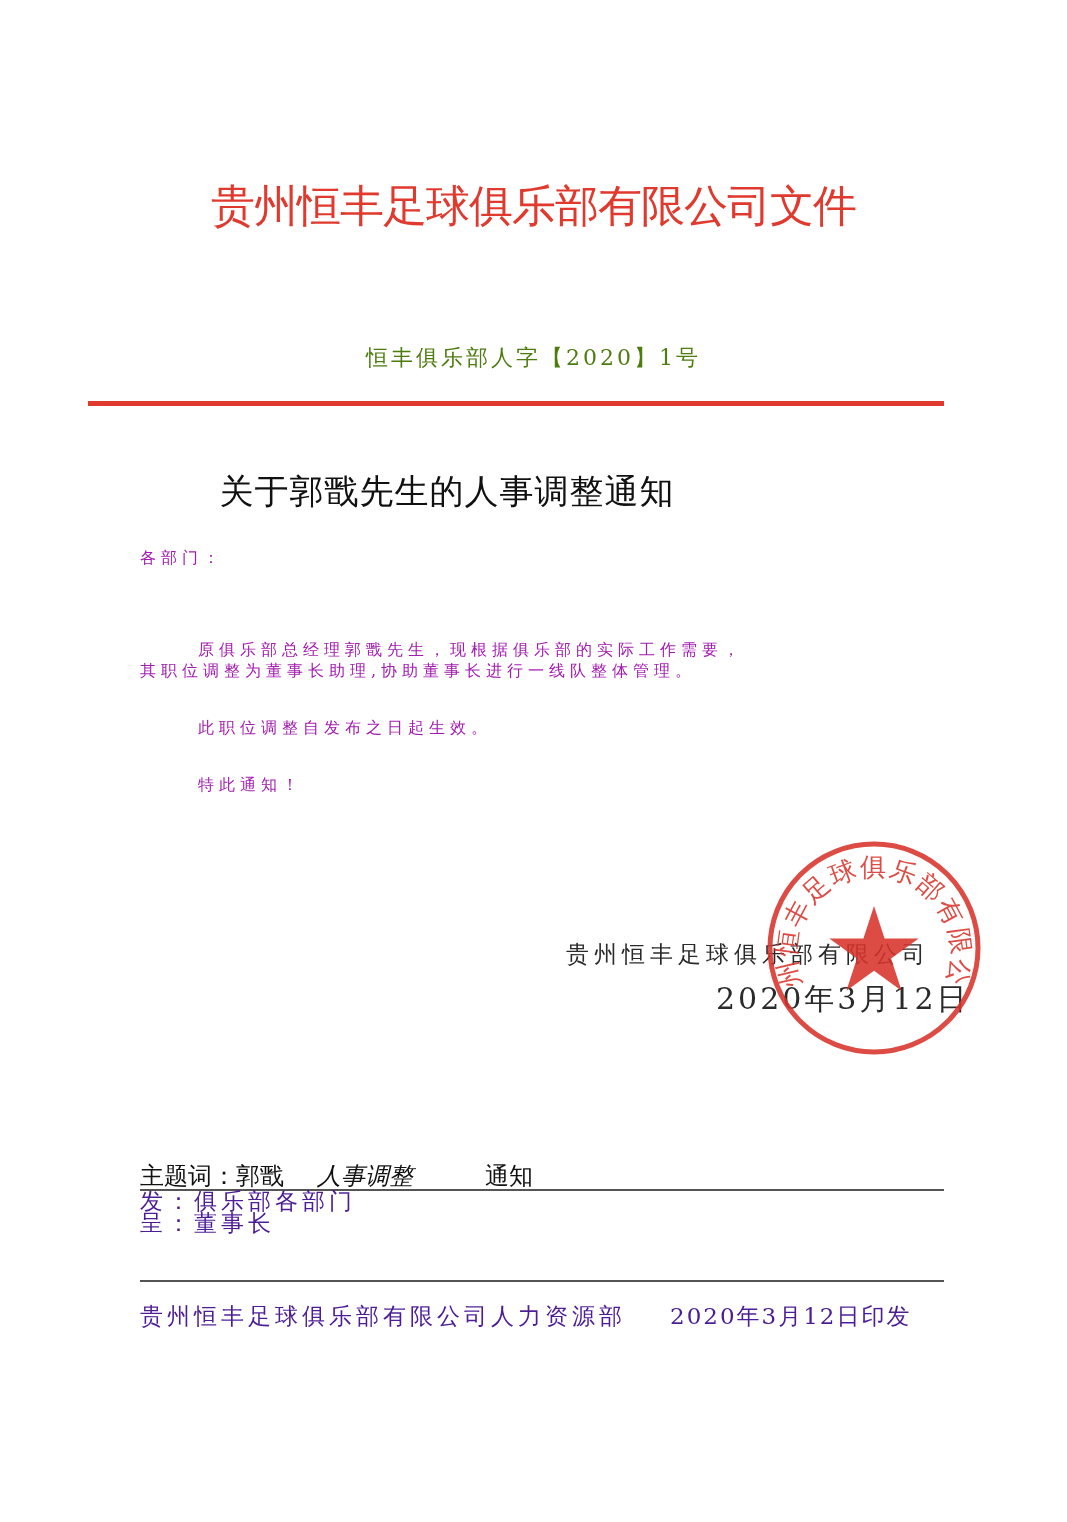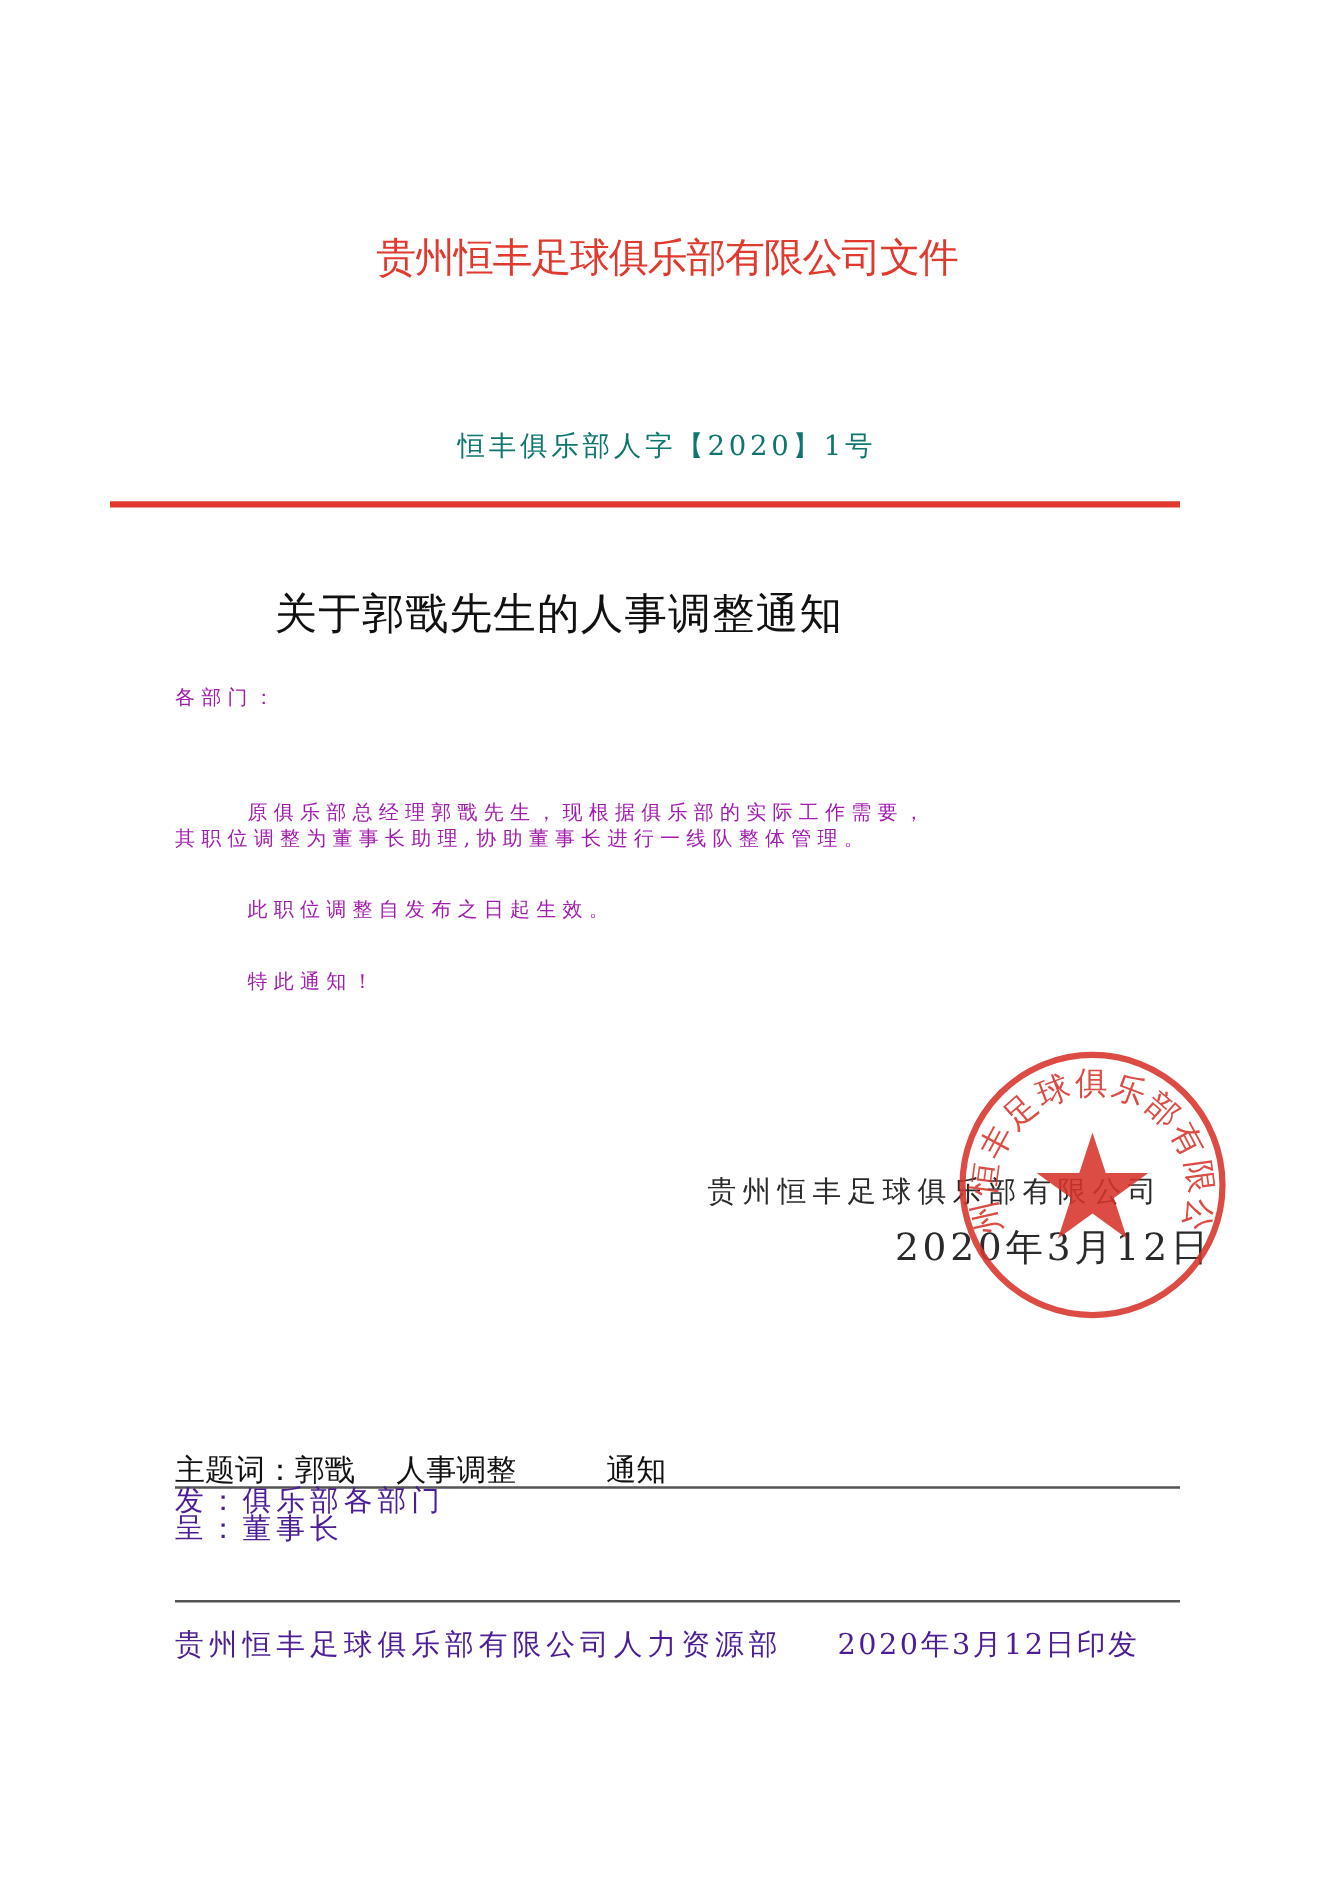--- a/index.html
+++ b/index.html
@@ -15,32 +15,32 @@
       font-family: "DejaVu Serif", "Liberation Serif", serif;
       color: #222222;
     }
     .abs { position: absolute; }
 
     
     .masthead {
       left: 0; width: 1067px; top: 176px;
       text-align: center;
       font-family: "DejaVu Sans", "Liberation Sans", sans-serif;
-      font-size: 32px;
+      font-size: 44px;
       letter-spacing: -1px;
       color: #e03a2f;
       line-height: 60px;
     }
 
     .doc-number {
       left: 0; width: 1067px; top: 340px;
       text-align: center;
       font-size: 22px;
       letter-spacing: 3px;
-      color: #0f766e;
+      color: #4d7c0f;
       line-height: 36px;
     }
 
     .red-rule {
       left: 88px; top: 401px;
       width: 856px; height: 5px;
       background: #e03a2f;
     }
 
     .notice-title {
@@ -86,21 +86,21 @@
     
     .keywords {
       left: 140px; top: 1159px;
       font-family: "DejaVu Sans", "Liberation Sans", sans-serif;
       font-size: 24px; line-height: 34px; color: #111111;
       white-space: nowrap;
     }
     .keywords .kw { display: inline-block; }
     .keywords .kw-label { margin-right: 0; }
     .keywords .kw1 { margin-right: 33px; }
-    .keywords .kw2 { margin-right: 72px; }
+    .keywords .kw2 { margin-right: 72px; font-style: italic; }
 
     .rule-gray {
       left: 140px; width: 804px; height: 2px;
       background: #555555;
     }
     .rule-1 { top: 1189px; }
     .rule-2 { top: 1280px; }
 
     .footer-line {
       font-size: 23px; letter-spacing: 4px; line-height: 34px;

